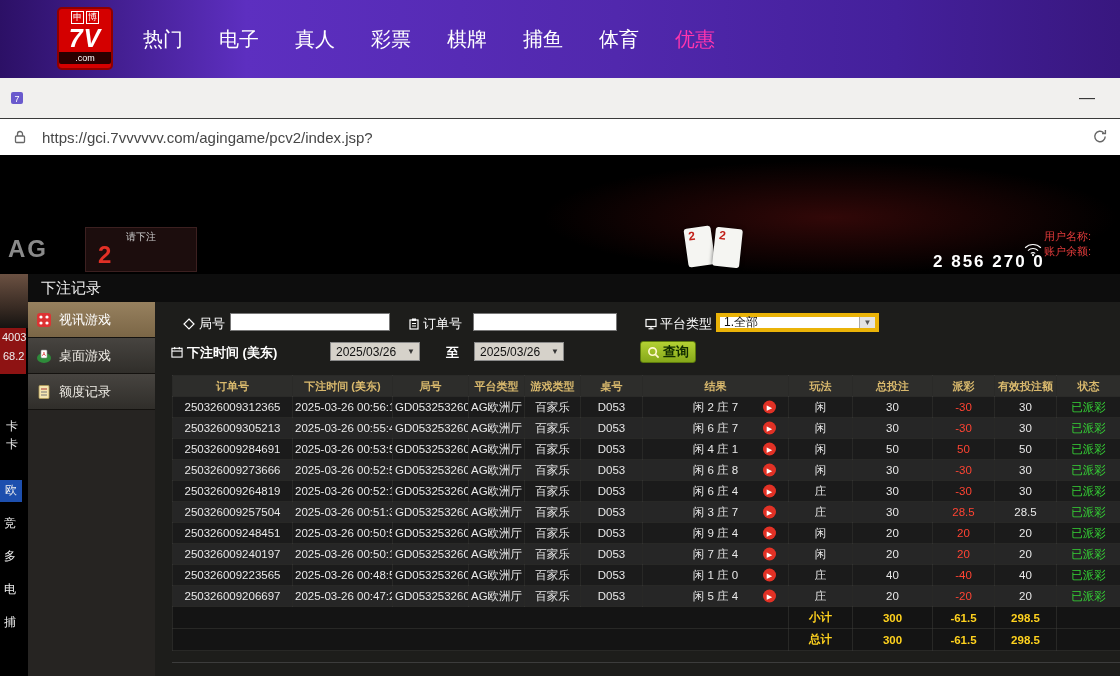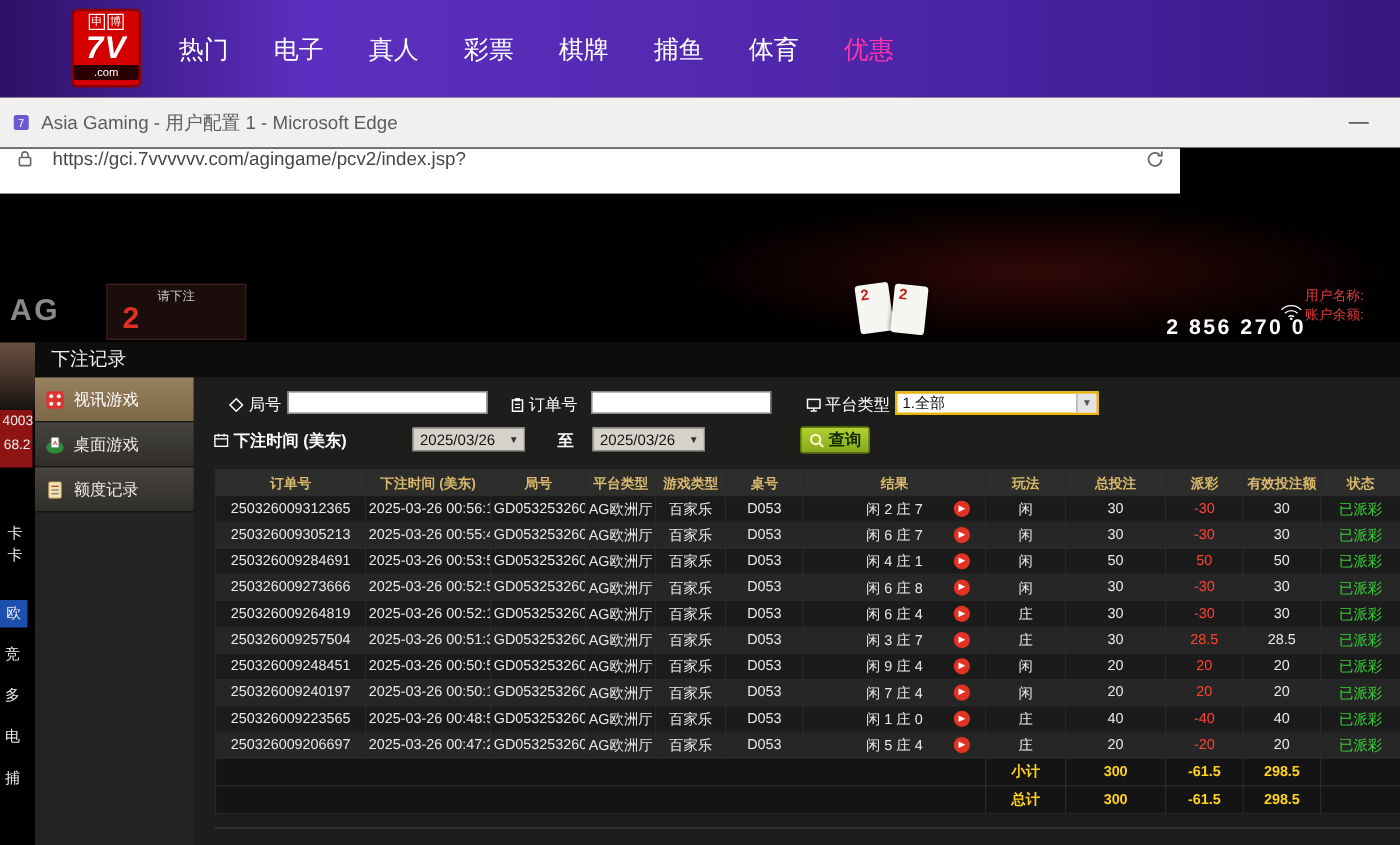--- a/index.html
+++ b/index.html
@@ -20,22 +20,22 @@
   .nav-item{color:#fff;font-size:20px;cursor:pointer;white-space:nowrap}
 
   
   .titlebar{position:absolute;left:0;top:78px;width:1120px;height:40px;background:#f1f0ee;
     display:flex;align-items:center;padding:0 10px}
   .page-ico{display:inline-flex;width:14px;height:14px}
   .tb-title{margin-left:9px;font-size:15px;color:#5c5c5c}
   .tb-min{margin-left:auto;width:46px;text-align:center;font-size:16px;color:#333;cursor:pointer}
 
   
-  .addressbar{position:absolute;left:0;top:118px;width:944px;height:37px;background:#fff;
-    border-top:1px solid #3a3a3a;display:flex;padding:0 12px}
+  .addressbar{position:absolute;left:0;top:118px;width:1120px;height:37px;background:#fff;
+    border-top:1px solid #3a3a3a;display:flex;align-items:center;padding:0 12px}
   .lock{display:inline-flex;width:16px;height:16px;margin-right:14px}
   .url{font-size:15px;color:#474747;cursor:text}
   .refresh{margin-left:auto;display:inline-flex;width:18px;height:18px;padding-left:2px;cursor:pointer}
 
   
   .content{position:absolute;left:0;top:155px;width:1120px;height:521px;background:#000;overflow:hidden}
   .glow{position:absolute;left:540px;top:5px;width:580px;height:115px;
     background:radial-gradient(ellipse at center,rgba(130,20,20,.38),transparent 70%)}
   .ag-logo{position:absolute;left:8px;top:80px;color:#8a8a8a;font-size:24px;font-weight:bold;letter-spacing:2px}
   .bet-box{position:absolute;left:85px;top:72px;width:112px;height:45px;background:#1c0d0d;border:1px solid #3c2020}
@@ -64,21 +64,21 @@
     background:linear-gradient(180deg,#474440,#302e2a);border-bottom:1px solid #14120f;color:#f0ede6;font-size:13px}
   .sb-item.active{background:linear-gradient(180deg,#97815f,#7b6646);color:#fff}
   .sb-ico{display:inline-flex;width:16px;height:16px}
   .main{position:relative;flex:1;background:#1d1d1b;overflow:hidden}
 
   
   .f-ico{position:absolute;display:inline-flex;width:12px;height:12px}
   .f-label{position:absolute;color:#fff;font-size:13px;white-space:nowrap}
   .f-label.bold{font-weight:bold}
   .f-input{position:absolute;height:18px;border:1px solid #777;background:#fff;font-size:12px;padding:0 4px}
-  .f-select{position:absolute;height:19px;background:#fff;border:2px solid #eab308;display:flex;align-items:center;cursor:pointer}
+  .f-select{position:absolute;height:19px;background:#fff;border:4px solid #eab308;display:flex;align-items:center;cursor:pointer}
   .sel-val{flex:1;font-size:12px;color:#111;padding-left:4px}
   .sel-arrow{width:16px;height:100%;background:#e3e3e3;border-left:1px solid #aaa;color:#555;font-size:8px;
     display:flex;align-items:center;justify-content:center}
   .f-date{position:absolute;width:90px;height:19px;background:#d6d2ca;border:1px solid #8a8a8a;
     display:flex;align-items:center;cursor:pointer}
   .f-date span:first-child{flex:1;font-size:12px;color:#111;padding-left:5px}
   .d-arrow{color:#333;font-size:8px;padding-right:4px}
   .search-btn{position:absolute;width:56px;height:22px;border:1px solid #5c7a0c;border-radius:3px;
     background:linear-gradient(180deg,#b3d133,#86a81a);display:flex;align-items:center;justify-content:center;
     gap:3px;font-size:13px;font-weight:bold;color:#102b00;cursor:pointer;font-family:inherit}
@@ -124,21 +124,20 @@
       </div>
   </div>
 
   <div class="titlebar">
     <span class="page-ico">
       <svg viewBox="0 0 14 14" width="14" height="14">
           <rect x="1" y="1" width="12" height="12" rx="2" fill="#6a5acd"></rect>
           <text x="7" y="10.5" font-size="9" fill="#fff" text-anchor="middle">7</text>
         </svg>
     </span>
-    <span class="tb-title">Asia Gaming - 用户配置 1 - Microsoft Edge</span>
     <span class="tb-min">—</span>
   </div>
 
   <div class="addressbar">
     <span class="lock">
       <svg viewBox="0 0 16 16" width="16" height="16">
           <rect x="3.5" y="7" width="9" height="6.5" rx="1" fill="none" stroke="#666" stroke-width="1.3"></rect>
           <path d="M5.5 7V5a2.5 2.5 0 0 1 5 0v2" fill="none" stroke="#666" stroke-width="1.3"></path>
         </svg>
     </span>

